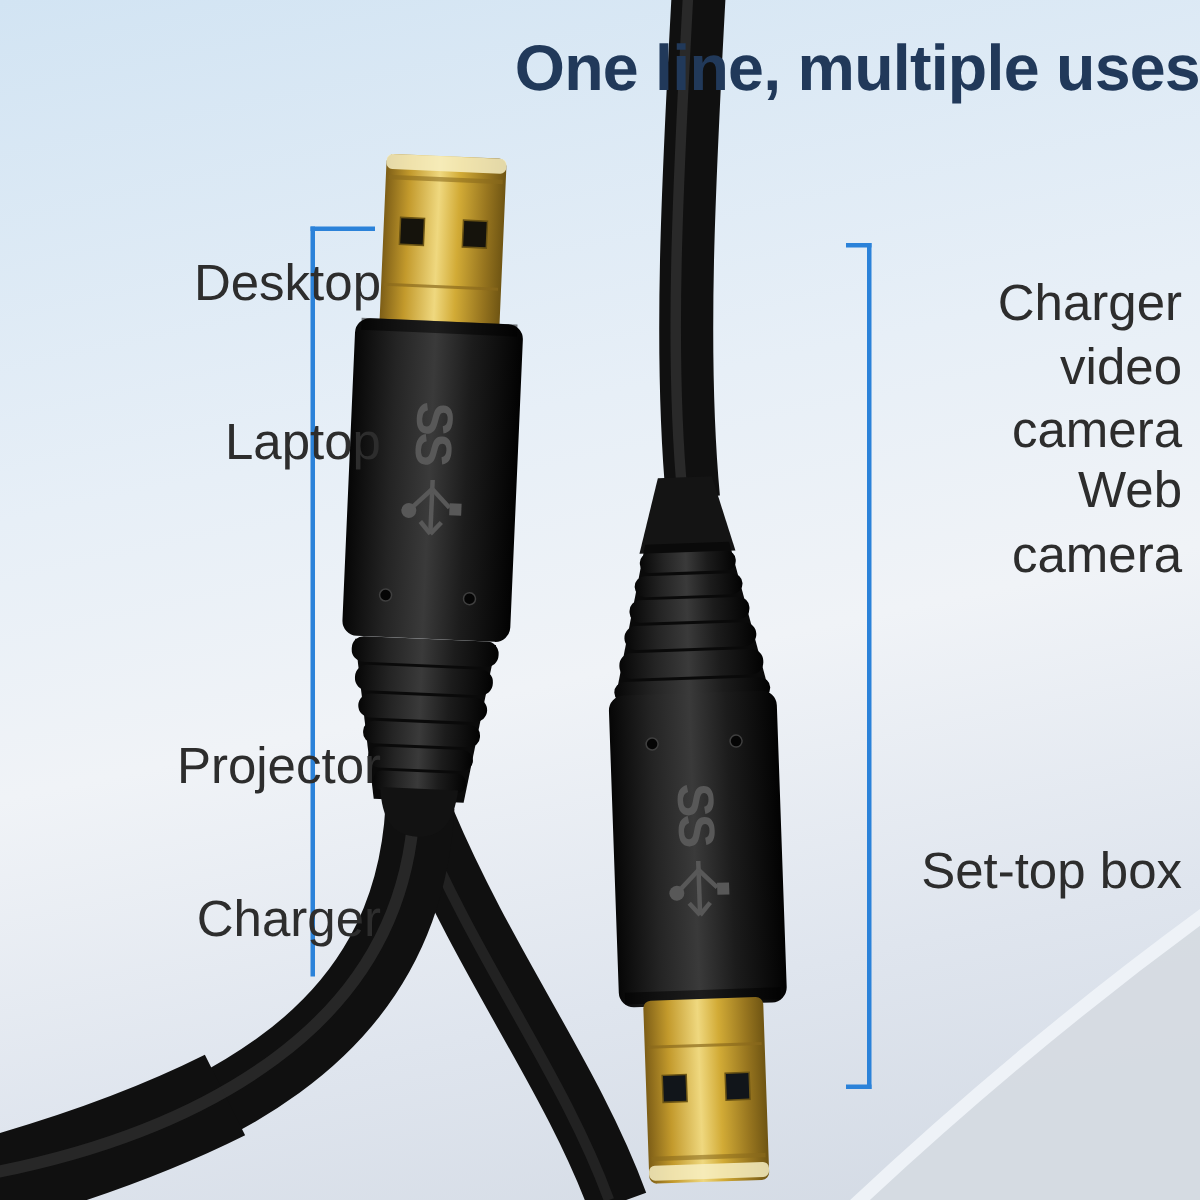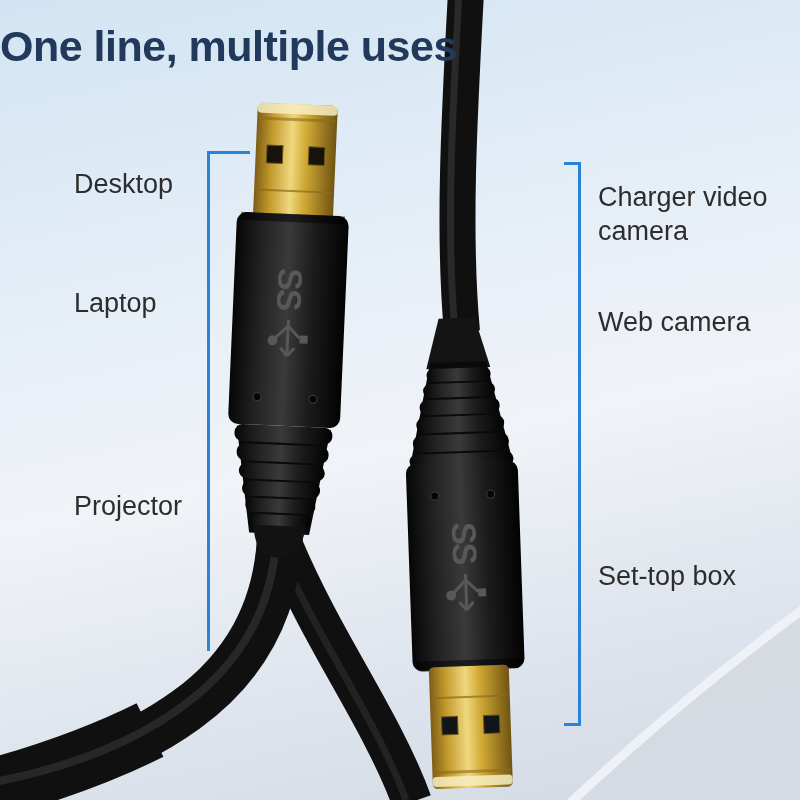--- a/index.html
+++ b/index.html
@@ -3,25 +3,25 @@
 <meta charset="utf-8">
 <style>
   html,body{margin:0;padding:0;}
   .canvas{
     position:relative;width:800px;height:800px;overflow:hidden;
     background:linear-gradient(168deg,#d2e4f3 0%,#e7eff7 36%,#f0f3f7 55%,#dfe5ee 78%,#d2d9e3 100%);
     font-family:"Liberation Sans", sans-serif;
   }
   .title{
     position:absolute;top:22px;left:0;width:100%;
-    text-align:left;font-size:43px;font-weight:700;color:#21395a;
+    text-align:right;font-size:43px;font-weight:700;color:#21395a;
     letter-spacing:-0.5px;
   }
   .label{
-    position:absolute;font-size:27px;color:#2d2d2d;line-height:1.25;
+    position:absolute;font-size:34px;color:#2d2d2d;line-height:1.25;text-align:right;
   }
   .label.left{left:74px;width:180px;}
   .label.right{left:598px;width:190px;}
   .bracket{position:absolute;}
   .bracket.left{
     left:207px;top:151px;width:40px;height:497px;
     border-left:3px solid #2b82d9;border-top:3px solid #2b82d9;
   }
   .bracket.right{
     left:564px;top:162px;width:14px;height:558px;
@@ -145,20 +145,21 @@
       </g>
     </g>
   </svg>
 
   <div class="bracket left"></div>
   <div class="bracket right"></div>
 
   <div class="title">One line, multiple uses</div>
 
   <div class="label left" style="top:168px">Desktop</div>
-  <div class="label left" style="top:287px">Laptop</div>
+  <div class="label left" style="top:274px">Laptop</div>
   <div class="label left" style="top:490px">Projector</div>
+  <div class="label left" style="top:592px">Charger</div>
 
   <div class="label right" style="top:181px">Charger video camera</div>
   <div class="label right" style="top:306px">Web camera</div>
   <div class="label right" style="top:560px">Set-top box</div>
 
 </div>
 
 </body></html>

